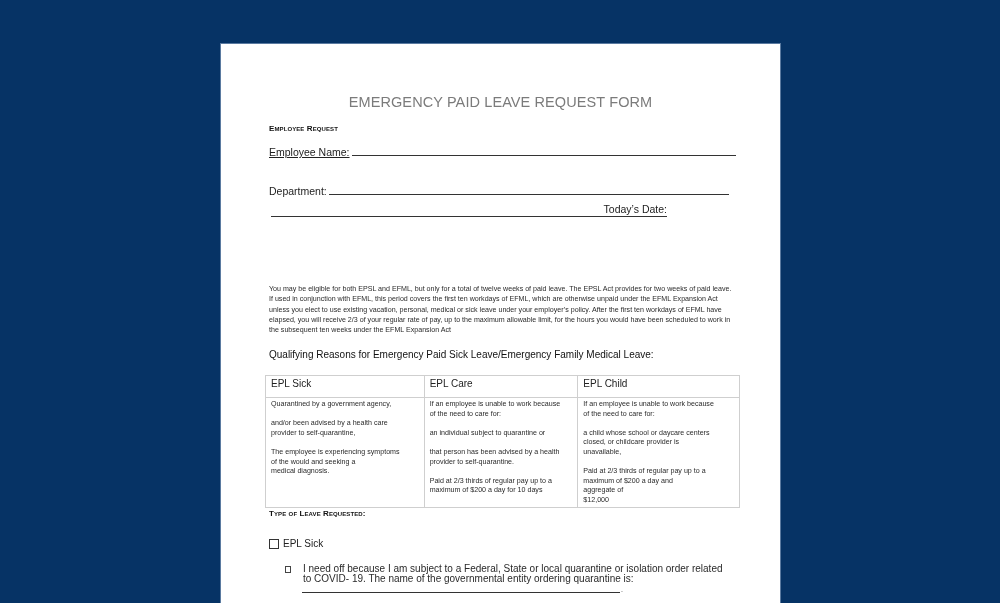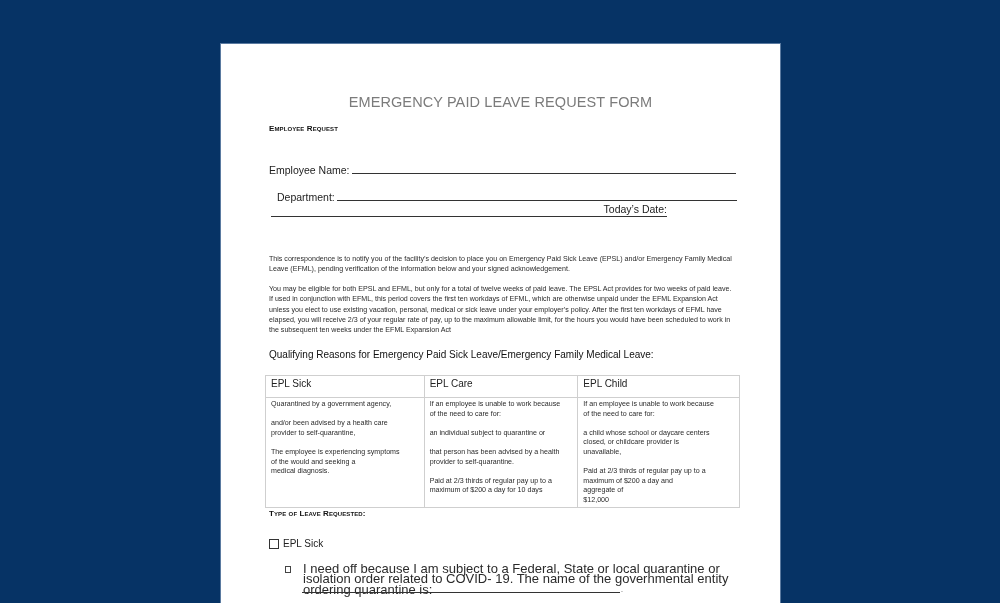--- a/index.html
+++ b/index.html
@@ -59,49 +59,48 @@
   .box {
     display: inline-block; width: 8px; height: 8px; border: 1px solid #333; margin-right: 4px;
   }
   .sub-check {
     position: absolute; left: 64px; top: 520px; display: flex;
   }
   .sub-check .box-sm {
     width: 4px; height: 5px; border: 1px solid #444; margin-top: 2px; margin-right: 12px; flex: none;
   }
   .sub-check .text {
-    font-size: 13px; line-height: 10.3px; color: #2a2a2a; width: 430px;
+    font-size: 10px; line-height: 10.3px; color: #2a2a2a; width: 430px;
   }
   .sub-line {
     position: absolute; left: 81px; top: 548px; width: 318px; border-bottom: 1px solid #333;
   }
   .sub-dot { position: absolute; left: 400px; top: 542px; font-size: 7px; color: #333; }
 </style>
 </head>
 <body>
 
 <div class="page">
   <div class="title">EMERGENCY PAID LEAVE REQUEST FORM</div>
 
   <div class="section-head" style="top:80px;text-align:right;">Employee Request</div>
 
-  <div class="field" style="top:120px;">
+  <div class="field" style="top:102px;text-decoration:underline;">
     <span>Employee Name:</span>
     <span class="line" style="width:384px;"></span>
   </div>
-  <div class="field" style="top:147px;margin-left:8px;">
+  <div class="field" style="top:141px;">
     <span>Department:</span>
     <span class="line" style="width:400px;"></span>
   </div>
   <div class="field" style="top:159px;flex-direction:column;">
     <span>Today’s Date:</span>
     <span class="line" style="width:396px;"></span>
   </div>
 
-  <div class="para" style="top:210px;">This correspondence is to notify you of the facility’s decision to place you on Emergency Paid Sick Leave (EPSL) and/or Emergency Family Medical Leave (EFML), pending verification of the information below and your signed acknowledgement.</div>
   <div class="para" style="top:240px;">You may be eligible for both EPSL and EFML, but only for a total of twelve weeks of paid leave.  The EPSL Act provides for two weeks of paid leave.  If used in conjunction with EFML, this period covers the first ten workdays of EFML, which are otherwise unpaid under the EFML Expansion Act unless you elect to use existing vacation, personal, medical or sick leave under your employer’s policy.  After the first ten workdays of EFML have elapsed, you will receive 2/3 of your regular rate of pay, up to the maximum allowable limit, for the hours you would have been scheduled to work in the subsequent ten weeks under the EFML Expansion Act</div>
 
   <div class="qual-head">Qualifying Reasons for Emergency Paid Sick Leave/Emergency Family Medical Leave:</div>
 
   <table class="reasons">
     <colgroup>
         <col style="width:159px">
         <col style="width:154px">
         <col style="width:162px">
       </colgroup>

